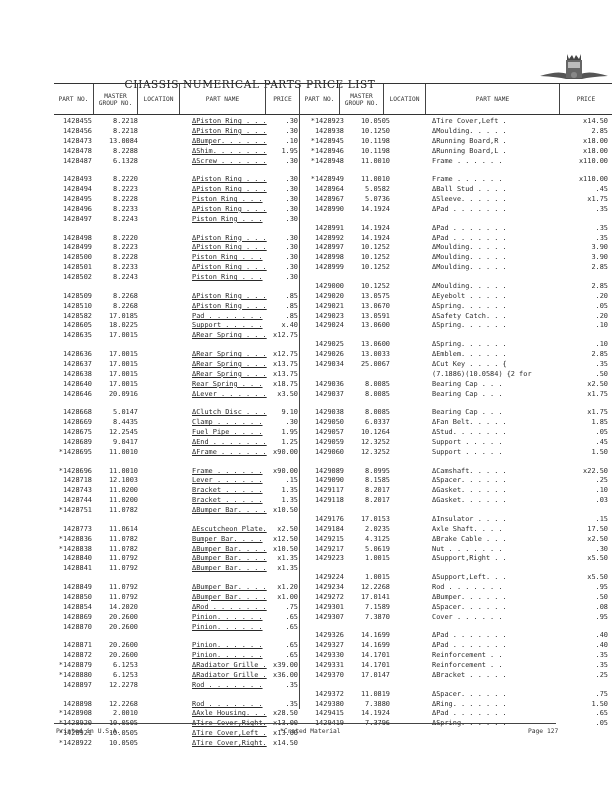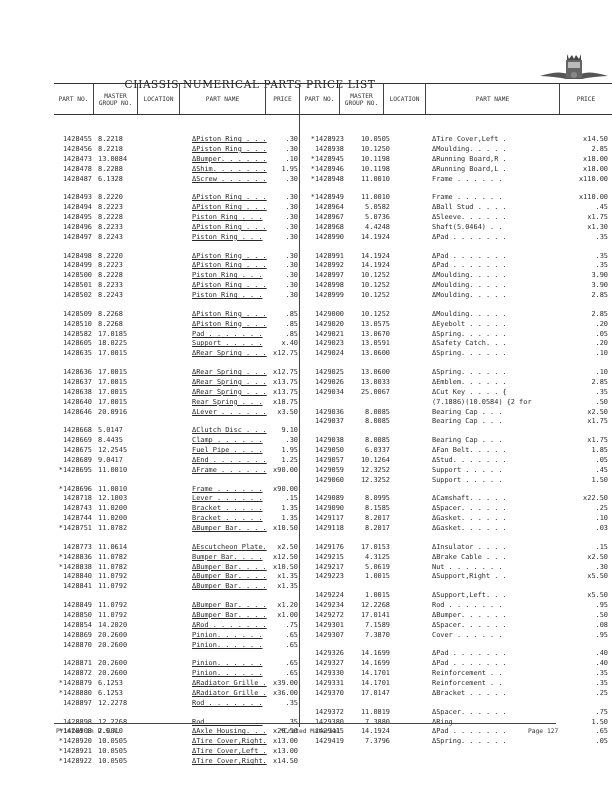--- a/index.html
+++ b/index.html
@@ -15,21 +15,21 @@
   .hcell.last { border-right: none; }
   .body { position: relative; height: 590px; }
   .vdivider { position: absolute; left: 245px; top: -32px; width: 1.4px; height: 624px; background: #444; }
   .col { position: absolute; top: 0; }
   .col.left { left: 0; width: 245px; }
   .col.right { left: 248px; width: 310px; }
   .group { margin-bottom: 8.8px; }
   .row { position: relative; height: 9.9px; font-size: 6.9px; line-height: 9.9px; white-space: nowrap; }
   .row span { position: absolute; top: 0; }
   .left .pn { left: -12px; width: 50px; text-align: right; }
-  .left .mg { left: 44px; width: 40px; }
+  .left .mg { left: 44px; width: 40px; text-align: right; }
   .left .nm { left: 138px; text-decoration: underline; }
   .left .pr { left: 184px; width: 60px; text-align: right; }
   .right .pn { left: -10px; width: 52px; text-align: right; }
   .right .mg { left: 48px; width: 40px; text-align: right; }
   .right .nm { left: 130px; }
   .right .pr { left: 246px; width: 60px; text-align: right; }
   .footer-rule { position: absolute; left: 54px; top: 723px; width: 502px; height: 1.4px; background: #444; }
   .footer { position: absolute; top: 727px; font-size: 6.3px; color: #333; }
   .footer.printed { left: 56px; }
   .footer.crated { left: 280px; }
@@ -54,21 +54,21 @@
     <div class="hcell" style="left:40px;width:44px;">MASTER GROUP NO.</div>
     <div class="hcell" style="left:84px;width:42px;">LOCATION</div>
     <div class="hcell" style="left:126px;width:86px;">PART NAME</div>
     <div class="hcell" style="left:212px;width:34px;">PRICE</div>
     <div class="hcell" style="left:246px;width:40px;">PART NO.</div>
     <div class="hcell" style="left:286px;width:44px;">MASTER GROUP NO.</div>
     <div class="hcell" style="left:330px;width:42px;">LOCATION</div>
     <div class="hcell" style="left:372px;width:134px;">PART NAME</div>
     <div class="hcell last" style="left:506px;width:52px;">PRICE</div>
   </div>
-  <div class="body" style="margin-top:20px;">
+  <div class="body" style="margin-top:2px;">
     <div class="vdivider"></div>
     <div class="col left" id="col-left">
         <div class="group">
           <div class="row">
             <span class="pn">1428455</span>
             <span class="mg">8.2218</span>
             <span class="nm">ΔPiston Ring . . .</span>
             <span class="pr">.30</span>
           </div>
           <div class="row">
@@ -463,26 +463,20 @@
             <span class="nm">ΔBall Stud . . . .</span>
             <span class="pr">.45</span>
           </div>
           <div class="row">
             <span class="pn">1428967</span>
             <span class="mg">5.0736</span>
             <span class="nm">ΔSleeve. . . . . .</span>
             <span class="pr">x1.75</span>
           </div>
           <div class="row">
-            <span class="pn">1428968</span>
-            <span class="mg">4.4248</span>
-            <span class="nm"> Shaft(5.0464) . .</span>
-            <span class="pr">x1.30</span>
-          </div>
-          <div class="row">
             <span class="pn">1428990</span>
             <span class="mg">14.1924</span>
             <span class="nm">ΔPad . . . . . . .</span>
             <span class="pr">.35</span>
           </div>
         </div>
         <div class="group">
           <div class="row">
             <span class="pn">1428991</span>
             <span class="mg">14.1924</span>
@@ -641,20 +635,26 @@
             <span class="nm">ΔGasket. . . . . .</span>
             <span class="pr">.03</span>
           </div>
         </div>
         <div class="group">
           <div class="row">
             <span class="pn">1429176</span>
             <span class="mg">17.0153</span>
             <span class="nm">ΔInsulator . . . .</span>
             <span class="pr">.15</span>
+          </div>
+          <div class="row">
+            <span class="pn">1429184</span>
+            <span class="mg">2.0235</span>
+            <span class="nm"> Axle Shaft. . . .</span>
+            <span class="pr">17.50</span>
           </div>
           <div class="row">
             <span class="pn">1429215</span>
             <span class="mg">4.3125</span>
             <span class="nm">ΔBrake Cable . . .</span>
             <span class="pr">x2.50</span>
           </div>
           <div class="row">
             <span class="pn">1429217</span>
             <span class="mg">5.0619</span>

